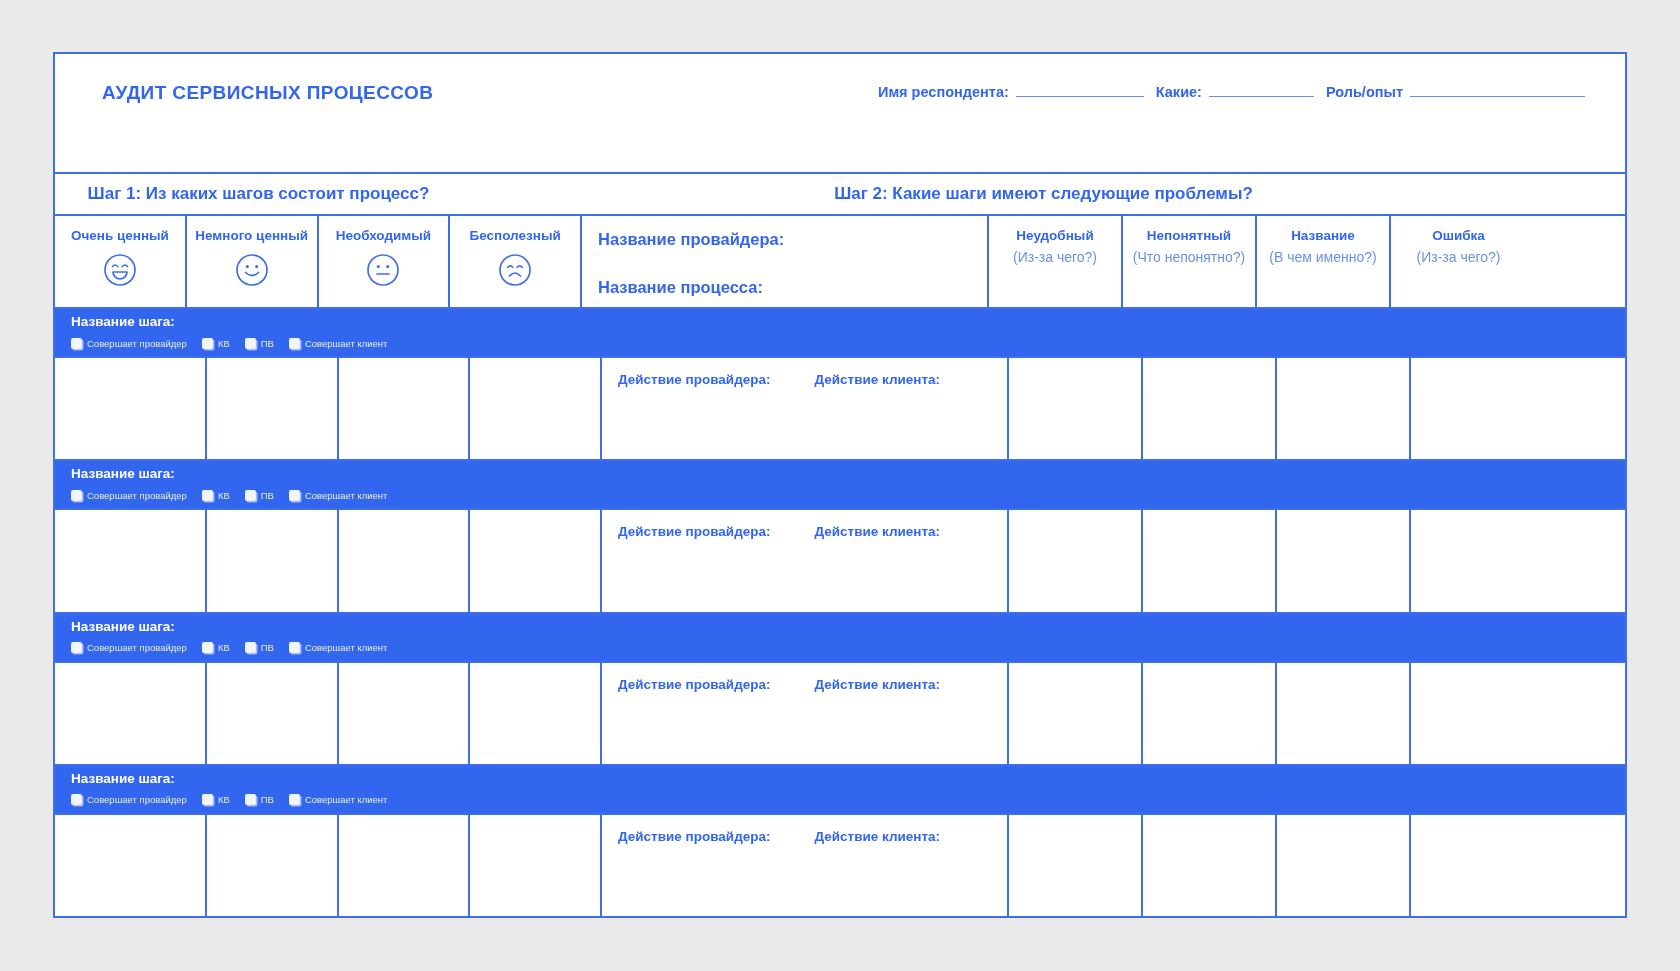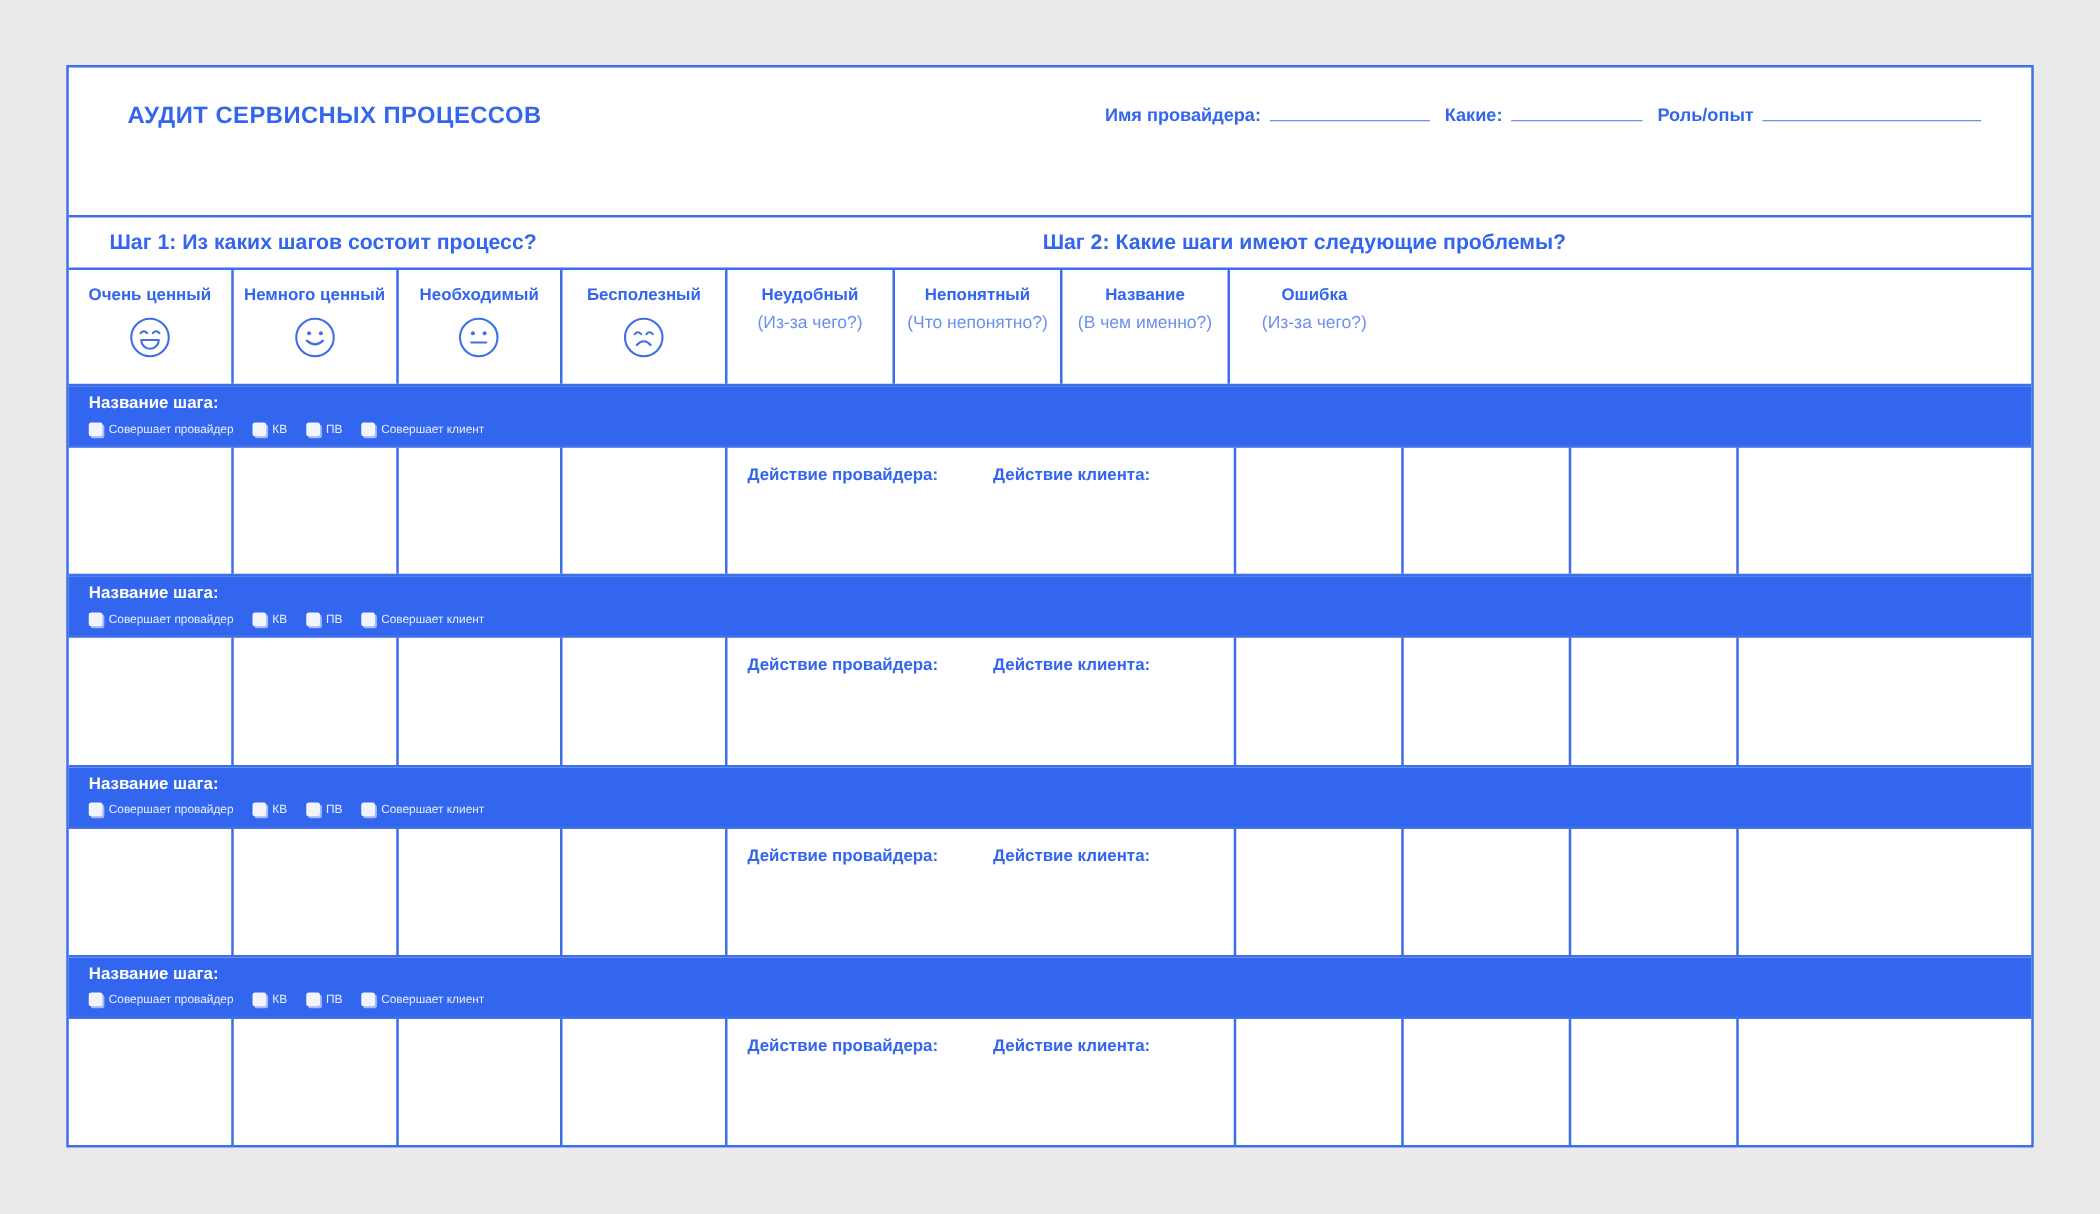--- a/index.html
+++ b/index.html
@@ -117,20 +117,21 @@
     box-shadow: 1.5px 1.5px 0 rgba(255,255,255,0.55);
     flex: 0 0 auto;
   }
   .chk-lbl { color: #e8edfb; font-size: 9.5px; white-space: nowrap; }
   .chk.sp { margin-left: 6px; }
 
   .datarow {
     flex: 1 1 auto;
     display: flex;
     border-bottom: 2px solid #3f6fe8;
+    padding-left: 20px;
   }
   .datarow.last { border-bottom: none; }
   .cell {
     border-right: 2px solid #3f6fe8;
   }
   .cell:last-child { border-right: none; }
   .cell-val { width: 131.75px; }
   .cell-mid {
     width: 407px;
     padding: 14px 0 0 16px;
@@ -145,21 +146,21 @@
 </head>
 <body>
 
 <div class="page">
   <div class="sheet">
 
     <div class="hdr">
       <div class="hdr-title">АУДИТ СЕРВИСНЫХ ПРОЦЕССОВ</div>
       <div class="hdr-fields">
         <div class="fld">
-          <span>Имя провайдера:</span>
+          <span>Имя респондента:</span>
           <span class="blank w1"></span>
         </div>
         <div class="fld">
           <span>Какие:</span>
           <span class="blank w2"></span>
         </div>
         <div class="fld">
           <span>Роль/опыт</span>
           <span class="blank w3"></span>
         </div>
@@ -214,20 +215,24 @@
         <div class="face">
           <svg width="34" height="34" viewBox="0 0 34 34">
             <circle cx="17" cy="17" r="15" fill="none" stroke="#3f6fe8" stroke-width="1.7"></circle>
             <path d="M9.8 14.3 q2.5 -3 5 0" fill="none" stroke="#3f6fe8" stroke-width="1.7" stroke-linecap="round"></path>
             <path d="M19.2 14.3 q2.5 -3 5 0" fill="none" stroke="#3f6fe8" stroke-width="1.7" stroke-linecap="round"></path>
             <path d="M11.5 23 q5.5 -6 11 0" fill="none" stroke="#3f6fe8" stroke-width="1.7" stroke-linecap="round"></path>
           </svg>
         </div>
       </div>
 
+      <div class="ch ch-mid">
+        <div class="mid-line">Название провайдера:</div>
+        <div class="mid-line">Название процесса:</div>
+      </div>
 
       <div class="ch ch-prob">
         <div class="ch-title">Неудобный</div>
         <div class="ch-sub">(Из-за чего?)</div>
       </div>
       <div class="ch ch-prob">
         <div class="ch-title">Непонятный</div>
         <div class="ch-sub">(Что непонятно?)</div>
       </div>
       <div class="ch ch-prob">

